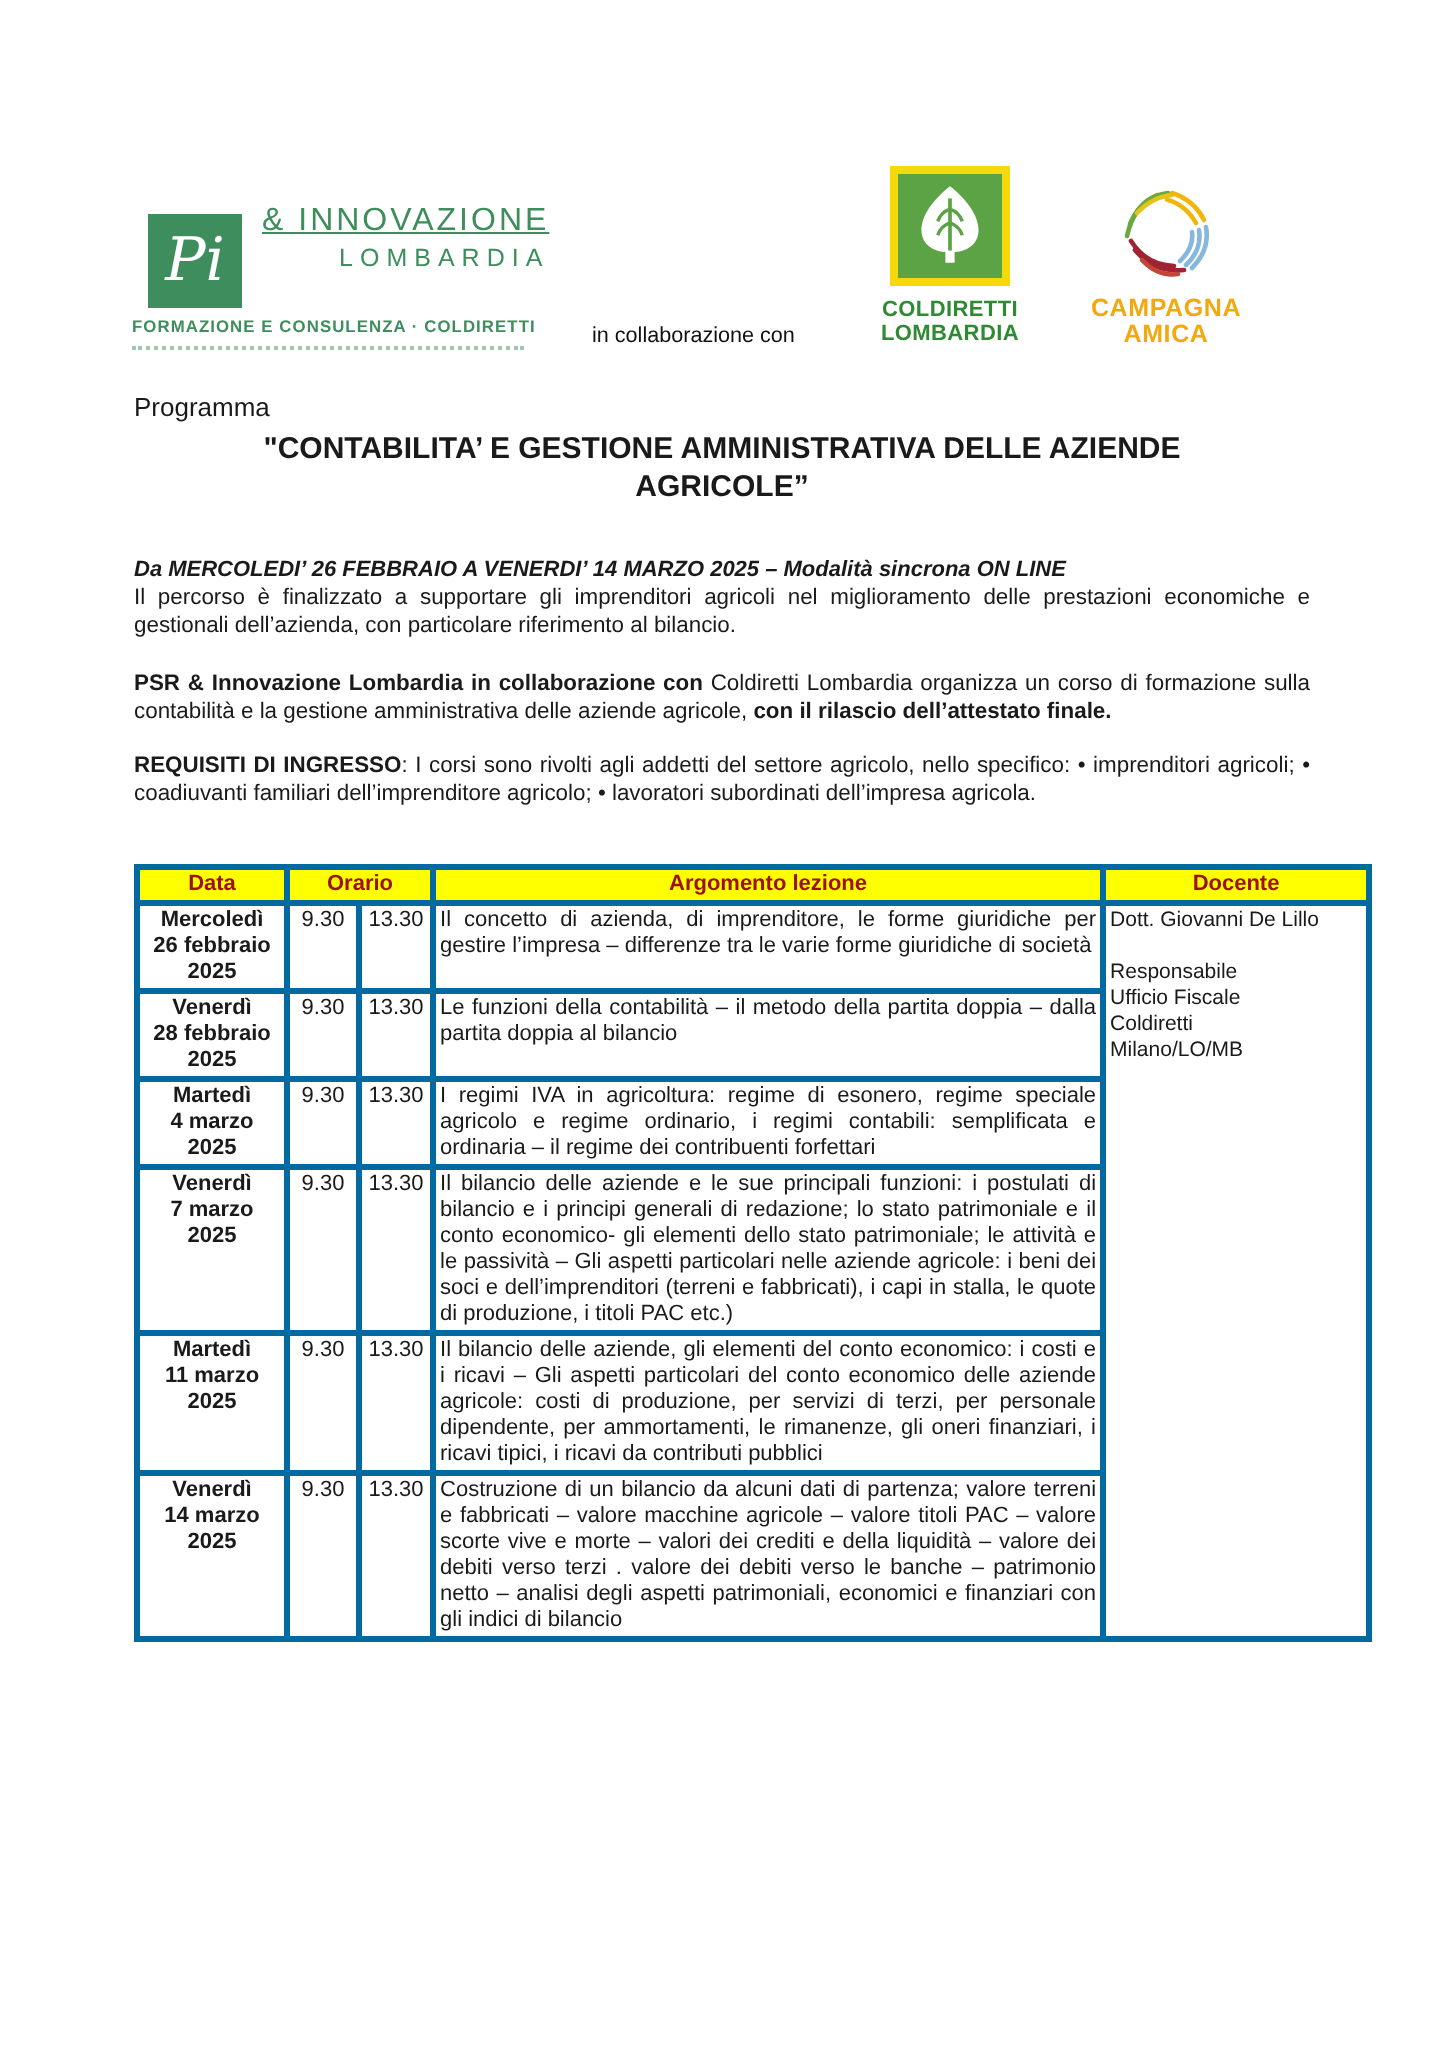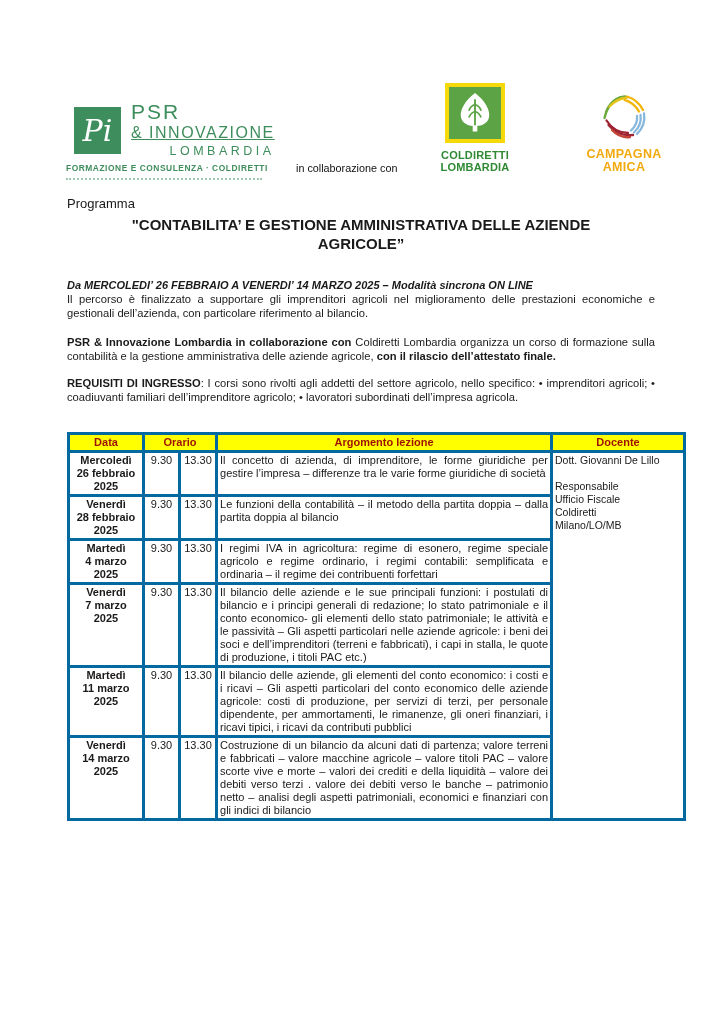--- a/index.html
+++ b/index.html
@@ -27,21 +27,21 @@
     margin-top:4px; white-space:nowrap;
   }
   .psr-dots { width:196px; border-bottom:2px dotted #9dc7ae; margin-top:5px; }
   .collab { position:absolute; left:296px; top:162px; font-size:10.8px; color:#111; }
   .coldiretti-logo { position:absolute; left:437px; top:83px; width:76px; text-align:center; }
   .cold-square {
     width:52px; height:52px; background:#5BA345; border:4px solid #F5D90A;
     margin:0 auto; display:flex; align-items:center; justify-content:center;
   }
   .cold-name { color:#2F8A33; font-weight:bold; font-size:11px; line-height:11.5px; margin-top:7px; letter-spacing:0.2px; }
-  .campagna-logo { position:absolute; left:585px; top:93px; width:78px; text-align:center; }
+  .campagna-logo { position:absolute; left:544px; top:93px; width:78px; text-align:center; }
   .camp-name { color:#F2A90E; font-weight:bold; font-size:12.5px; line-height:13px; margin-top:7px; letter-spacing:0.3px; }
   
   .content { position:absolute; left:67px; top:0; width:588px; }
   .programma { margin-top:196px; text-align:left; font-size:13px; line-height:15px; }
   .corso { margin-top:26px; text-align:center; font-size:15px; font-weight:bold; line-height:15px; }
   .course-title { margin-top:4px; text-align:center; font-size:15px; font-weight:bold; line-height:19px; }
   .date-line { margin-top:25px; font-size:11px; font-weight:bold; font-style:italic; line-height:14px; }
   .para { margin:0; font-size:11.2px; line-height:14.3px; text-align:justify; }
   .intro { margin-top:14px; }
   .requisiti { margin-top:13px; }
@@ -65,21 +65,20 @@
 <body>
 
 <div class="page">
 
   <div class="psr-logo">
     <div class="psr-row">
       <div class="psr-square">
         <span>Pi</span>
       </div>
       <div class="psr-text">
-        <div class="psr-line1">PSR</div>
         <div class="psr-line2">&amp; INNOVAZIONE</div>
         <div class="psr-line3">LOMBARDIA</div>
       </div>
     </div>
     <div class="psr-tagline">FORMAZIONE E CONSULENZA · COLDIRETTI</div>
     <div class="psr-dots"></div>
   </div>
 
   <div class="collab">in  collaborazione con</div>
 

